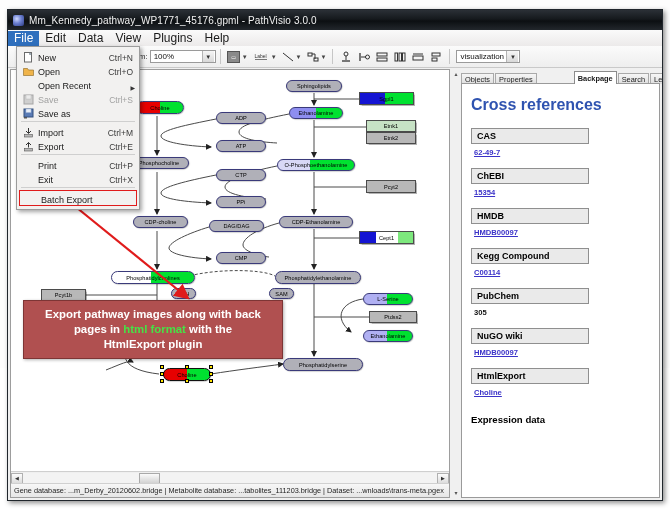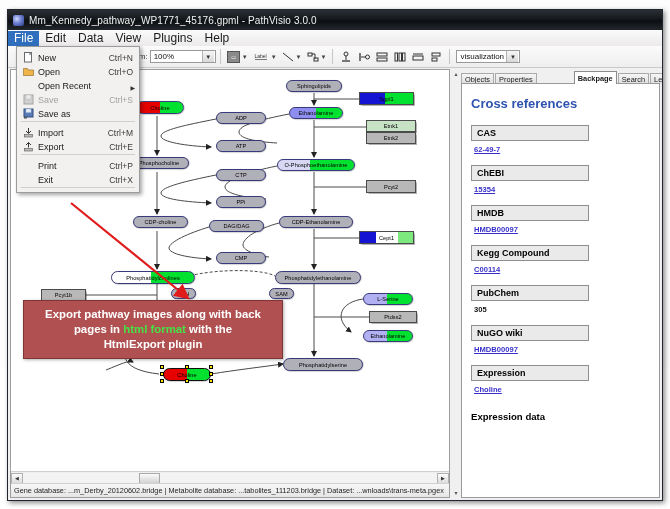--- a/index.html
+++ b/index.html
@@ -149,21 +149,21 @@
   .tab.sel{
     height:13px;background:#ffffff;font-weight:bold;
     border-color:#8b8b8b;position:relative;z-index:3;margin-left:36px;
   }
   #backpage{
     position:absolute;left:9px;top:14px;right:0;bottom:0;
     background:#fff;border:1px solid #9a9a9a;box-sizing:border-box;
     overflow:hidden;padding:8px 9px 0 9px;
   }
   .bp-h1{
-    color:#2f53b0;font-weight:bold;font-size:13px;margin:4px 0 14px 0;
+    color:#2f53b0;font-weight:bold;font-size:16px;margin:4px 0 14px 0;
   }
   .bp-box{
     border:1px solid #8f8f8f;background:#eaeaea;
     font-weight:bold;font-size:9px;color:#000;
     padding:2px 5px;width:118px;box-sizing:border-box;margin-bottom:4px;
   }
   .bp-val{
     font-size:7.6px;color:#1a1a1a;margin:0 0 11px 3px;font-weight:bold;
   }
   .bp-val a{color:#3a32c8;text-decoration:underline;}
@@ -462,21 +462,21 @@
 
         <div class="bp-box">Kegg Compound</div>
         <div class="bp-val"><a href="#">C00114</a></div>
 
         <div class="bp-box">PubChem</div>
         <div class="bp-val" style="color:#111;">305</div>
 
         <div class="bp-box">NuGO wiki</div>
         <div class="bp-val"><a href="#">HMDB00097</a></div>
 
-        <div class="bp-box">Expression</div>
+        <div class="bp-box">HtmlExport</div>
         <div class="bp-val"><a href="#">Choline</a></div>
 
         <div class="bp-h2">Expression data</div>
       </div>
     </div>
 
   </div>
 
   <div id="filemenu">
     <div class="row">
@@ -550,16 +550,20 @@
       <span class="ic"></span>
       <span class="lb">Print</span>
       <span class="acc">Ctrl+P</span>
     </div>
     <div class="row">
       <span class="ic"></span>
       <span class="lb">Exit</span>
       <span class="acc">Ctrl+X</span>
     </div>
     <div class="sep"></div>
+    <div class="row highlight">
+      <span class="ic"></span>
+      <span class="lb">Batch Export</span>
+    </div>
   </div>
 
  </div>
 </div>
 
 </body></html>

